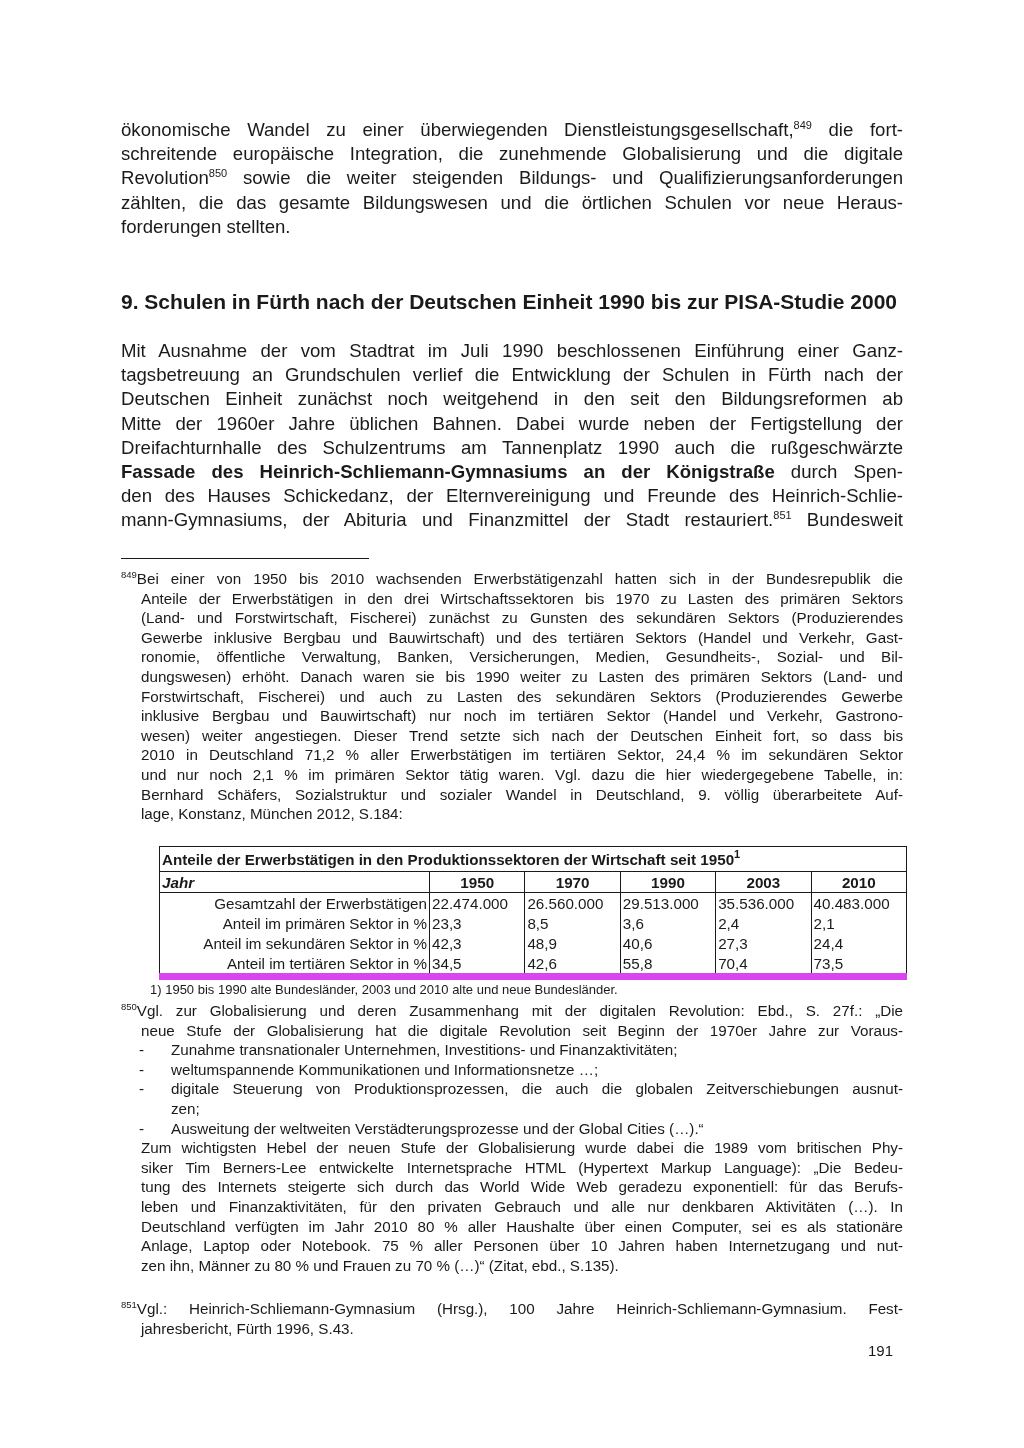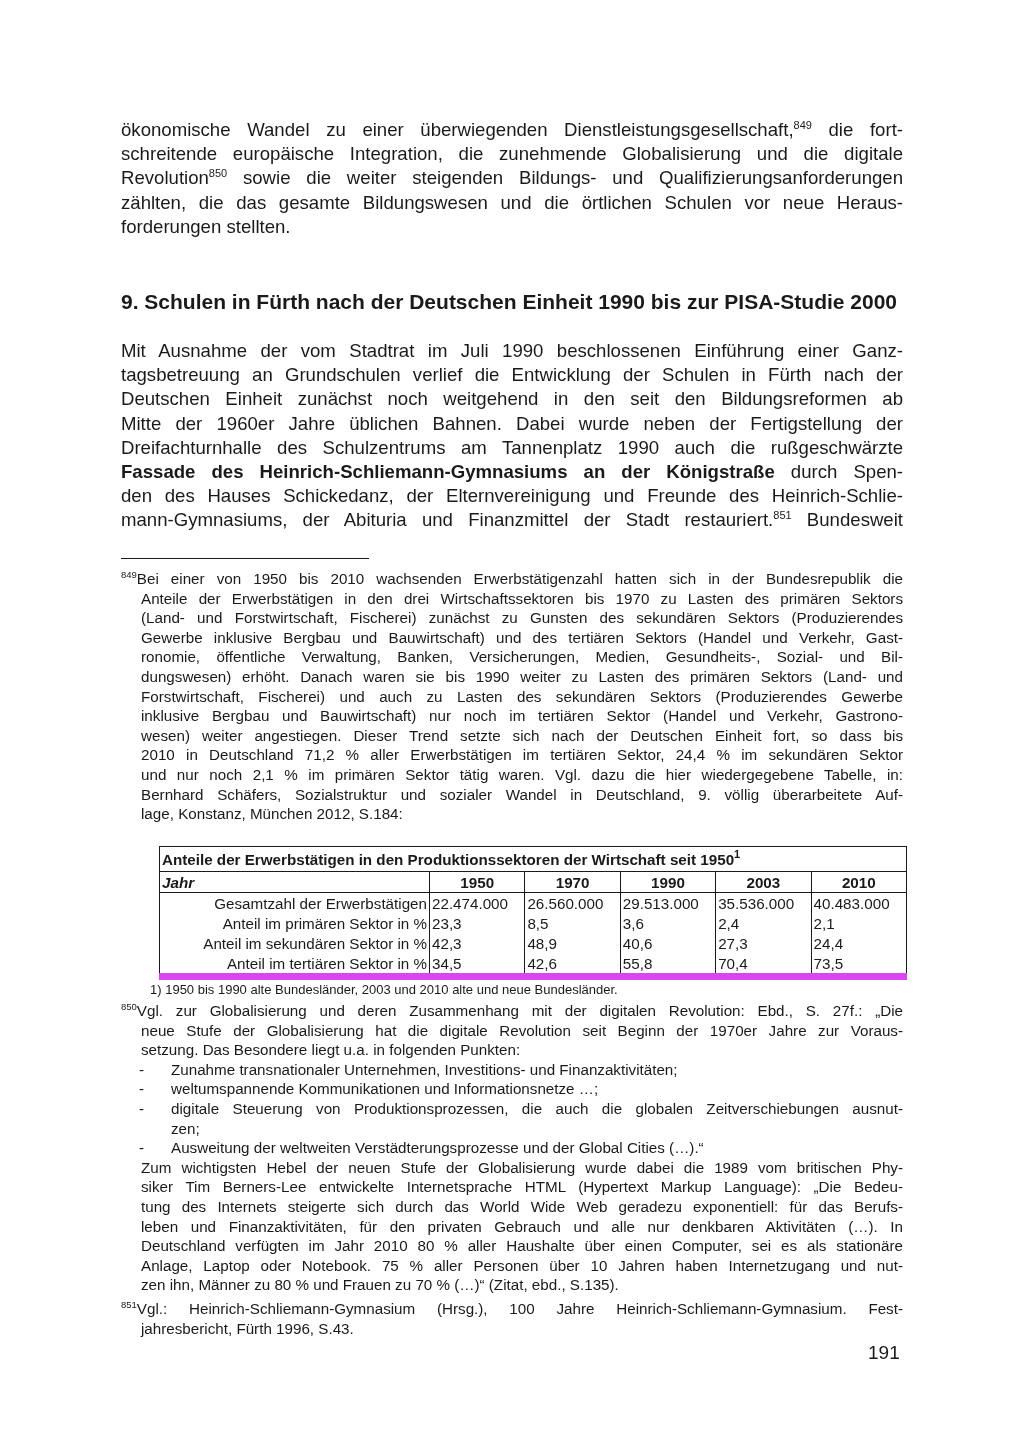--- a/index.html
+++ b/index.html
@@ -25,21 +25,21 @@
   table.data .title-row td { font-weight: bold; text-align: left; border-bottom: 1px solid #1a1a1a; height: 24px; }
   table.data .hdr th { font-weight: bold; height: 20px; }
   table.data .hdr th.first { text-align: left; }
   table.data tbody.vals td { border-top: none; border-bottom: none; text-align: left; }
   table.data tbody.vals tr:last-child td { border-bottom: 7px solid #d946ef; }
   table.data tbody.vals td.label { text-align: right; }
   .tnote { position: absolute; left: 22px; top: 862px; font-size: 13px; margin-left: 7px; }
   .bullets { list-style: none; margin: 0; padding: 0; }
   .bullets li { position: relative; padding-left: 50px; }
   .bullets li .dash { position: absolute; left: 18px; }
-  .pagenum { position: absolute; left: 868px; top: 1342px; font-size: 19px; }
+  .pagenum { position: absolute; left: 868px; top: 1342px; font-size: 15px; }
 </style>
 </head>
 <body>
 
 <div class="page">
 
   <p class="body-text">
     <span class="line"><span>ökonomische Wandel zu einer überwiegenden Dienstleistungsgesellschaft,</span><sup>849</sup><span> die fort-</span></span>
     <span class="line">schreitende europäische Integration, die zunehmende Globalisierung und die digitale</span>
     <span class="line"><span>Revolution</span><sup>850</sup><span> sowie die weiter steigenden Bildungs- und Qualifizierungsanforderungen</span></span>
@@ -128,21 +128,20 @@
         <td>73,5</td>
       </tr>
     </tbody>
   </table>
   <div class="tnote fn">1) 1950 bis 1990 alte Bundesländer, 2003 und 2010 alte und neue Bundesländer.</div>
 
   <div class="fn fn-block" style="top:883px;">
     <span class="line"><span class="fnnum">850</span><span>Vgl. zur Globalisierung und deren Zusammenhang mit der digitalen Revolution: Ebd., S. 27f.: „Die</span></span>
     <div style="padding-left:20px;">
       <span class="line">neue Stufe der Globalisierung hat die digitale Revolution seit Beginn der 1970er Jahre zur Voraus-</span>
-      <span class="line last">setzung. Das Besondere liegt u.a. in folgenden Punkten:</span>
     </div>
     <ul class="bullets">
       <li>
           <span class="dash">-</span>
           <span class="line last">Zunahme transnationaler Unternehmen, Investitions- und Finanzaktivitäten;</span>
         </li>
       <li>
           <span class="dash">-</span>
           <span class="line last">weltumspannende Kommunikationen und Informationsnetze …;</span>
         </li>

